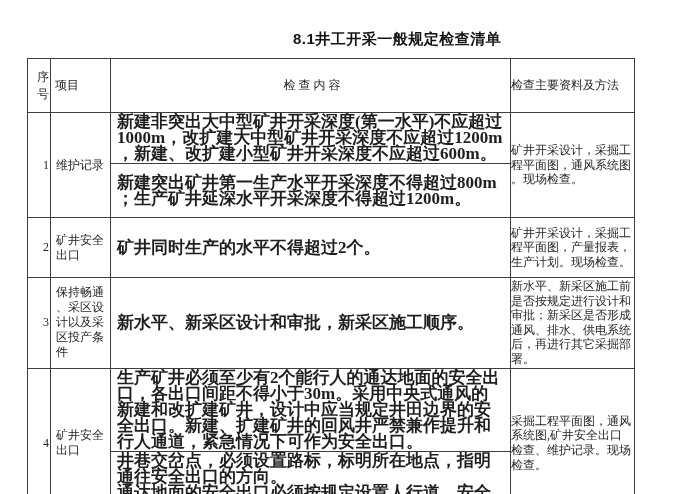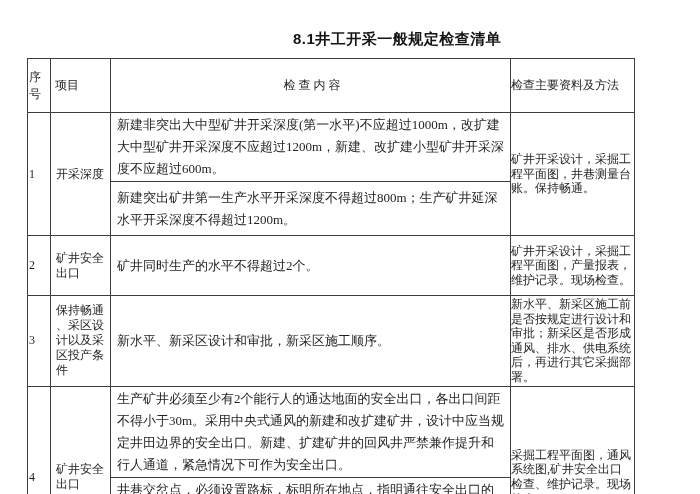--- a/index.html
+++ b/index.html
@@ -47,37 +47,38 @@
     overflow: hidden;
   }
   tr.h   { height: 30px; }
   tr.r1a { height: 42px; }
   tr.r1b { height: 54px; }
   tr.r2  { height: 60px; }
   tr.r3  { height: 90px; }
   tr.r4a { height: 66px; }
   tr.r4b { height: 62px; }
   th.c-no, td.c-no {
-    text-align: left;
+    text-align: right;
     padding: 1px 1px;
   }
   th.c-content { padding-left: 7px; text-align: center; }
   td.c-item {
     line-height: 15px;
     padding: 1px 4px 1px 5px;
     word-break: break-all;
     line-break: anywhere;
   }
   td.c-content {
-    font-size: 13px;
-    line-height: 22px;
+    font-size: 17px;
+    line-height: 16px;
     padding: 1px 5px 1px 6px;
     white-space: pre-line;
     word-break: break-all;
     line-break: anywhere;
+    font-weight: bold;
   }
   td.c-materials, th.c-materials {
     line-height: 14.6px;
     padding: 1px 3px 1px 0;
     word-break: break-all;
     line-break: anywhere;
   }
 </style>
 </head>
 <body>
@@ -97,33 +98,33 @@
       <tr class="h">
         <th class="c-no">序号</th>
         <th class="c-item">项目</th>
         <th class="c-content">检 查 内 容</th>
         <th class="c-materials">检查主要资料及方法</th>
       </tr>
     </thead>
     <tbody>
       <tr class="r1a">
         <td class="c-no" rowspan="2">1</td>
-        <td class="c-item" rowspan="2">开采深度</td>
+        <td class="c-item" rowspan="2">维护记录</td>
         <td class="c-content">新建非突出大中型矿井开采深度(第一水平)不应超过1000m，改扩建大中型矿井开采深度不应超过1200m，新建、改扩建小型矿井开采深度不应超过600m。</td>
-        <td class="c-materials" rowspan="2">矿井开采设计，采掘工程平面图，井巷测量台账。保持畅通。</td>
+        <td class="c-materials" rowspan="2">矿井开采设计，采掘工程平面图，通风系统图。现场检查。</td>
       </tr>
       <tr class="r1b">
         <td class="c-content">新建突出矿井第一生产水平开采深度不得超过800m；生产矿井延深水平开采深度不得超过1200m。</td>
       </tr>
 
       <tr class="r2">
         <td class="c-no">2</td>
         <td class="c-item">矿井安全出口</td>
         <td class="c-content">矿井同时生产的水平不得超过2个。</td>
-        <td class="c-materials">矿井开采设计，采掘工程平面图，产量报表，维护记录。现场检查。</td>
+        <td class="c-materials">矿井开采设计，采掘工程平面图，产量报表，生产计划。现场检查。</td>
       </tr>
 
       <tr class="r3">
         <td class="c-no">3</td>
         <td class="c-item">保持畅通、采区设计以及采区投产条件</td>
         <td class="c-content">新水平、新采区设计和审批，新采区施工顺序。</td>
         <td class="c-materials">新水平、新采区施工前是否按规定进行设计和审批；新采区是否形成通风、排水、供电系统后，再进行其它采掘部署。</td>
       </tr>
 
       <tr class="r4a">

